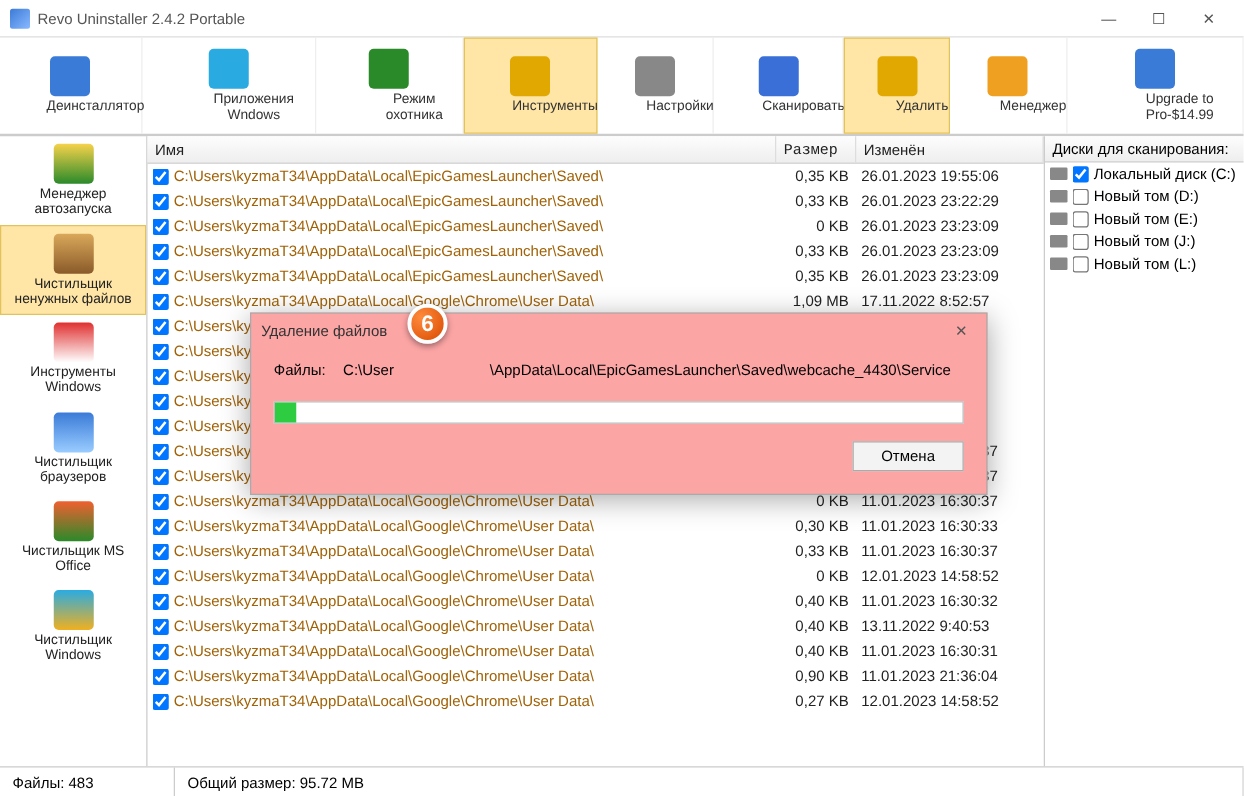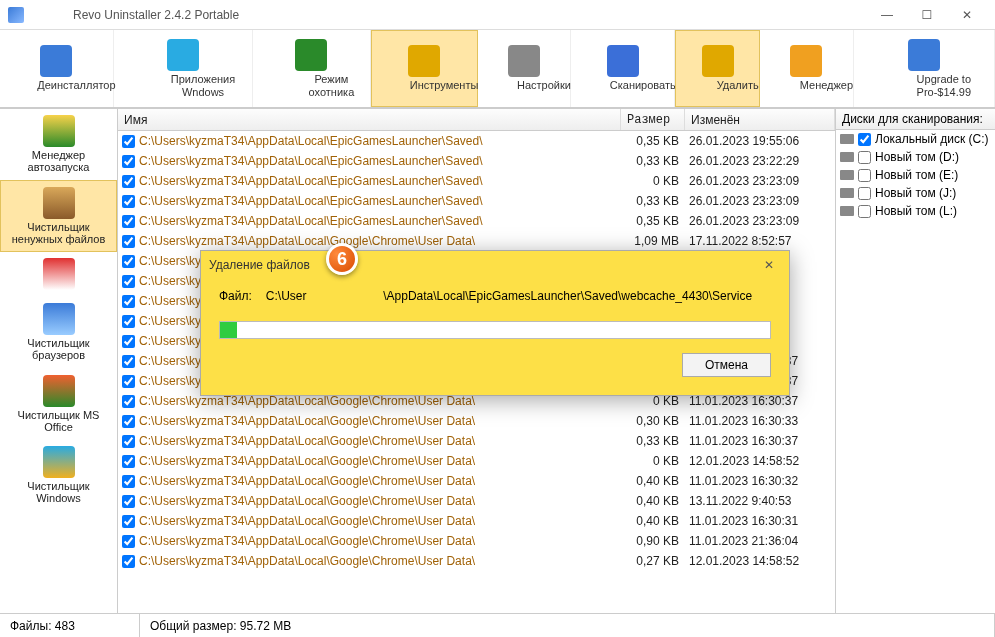--- a/index.html
+++ b/index.html
@@ -1,21 +1,21 @@
 <!DOCTYPE html>
 <html><head>
 <meta charset="utf-8">
 <style>
 * { box-sizing: border-box; margin: 0; padding: 0; font-family: "Segoe UI", Tahoma, sans-serif; }
 body { width: 995px; height: 637px; background: #fff; overflow: hidden; position: relative; font-size: 12px; }
 
 
 .titlebar { height: 30px; display: flex; align-items: center; padding: 0 8px; border-bottom: 1px solid #ddd; }
 .titlebar .app-icon { width: 16px; height: 16px; margin-right: 6px; background: linear-gradient(135deg,#3b7bd8,#89b9ff); border-radius: 2px; }
-.titlebar .title { color: #555; flex: 1; margin-left: 43px; }
+.titlebar .title { color: #555; flex: 1; }
 .win-btns { display: flex; gap: 0; }
 .win-btn { width: 40px; height: 28px; display: flex; align-items: center; justify-content: center; color: #555; }
 
 
 .toolbar { height: 78px; display: flex; border-bottom: 1px solid #ccc; }
 .tool-btn { display: flex; flex-direction: column; align-items: center; justify-content: center; padding: 4px 8px; min-width: 60px; gap: 2px; border-right: 1px solid #eee; }
 .tool-btn.active { background: #ffe6a6; border: 1px solid #e2c25c; }
 .tool-icon { width: 32px; height: 32px; border-radius: 4px; }
 .tool-label { font-size: 11px; color: #333; text-align: center; line-height: 1.1; margin-left: 40px; }
 
@@ -47,21 +47,21 @@
 .right { width: 160px; border-left: 1px solid #ccc; padding: 0; }
 .right-head { background: linear-gradient(#fdfdfd,#eee); border-bottom: 1px solid #ccc; padding: 3px 6px; font-size: 12px; }
 .disk-item { display: flex; align-items: center; padding: 2px 4px; gap: 4px; font-size: 12px; }
 .disk-icon { width: 14px; height: 10px; background: #888; border-radius: 1px; }
 
 
 .status { height: 24px; display: flex; border-top: 1px solid #ccc; font-size: 12px; align-items: center; }
 .status-cell { padding: 0 10px; border-right: 1px solid #ccc; height: 100%; display: flex; align-items: center; }
 
 
-.dialog { position: absolute; left: 200px; top: 250px; width: 590px; background: #fde047; border: 1px solid #aaa; box-shadow: 0 4px 22px rgba(0,0,0,.35); }
+.dialog { position: absolute; left: 200px; top: 250px; width: 590px; background: #fca5a5; border: 1px solid #aaa; box-shadow: 0 4px 22px rgba(0,0,0,.35); }
 .dlg-title { height: 28px; display: flex; align-items: center; padding: 0 8px; font-size: 12px; color: #333; }
 .dlg-close { margin-left: auto; width: 24px; height: 20px; display: flex; align-items: center; justify-content: center; color: #555; }
 .dlg-body { padding: 10px 18px 18px; }
 .dlg-row { display: flex; gap: 14px; font-size: 12px; margin-bottom: 18px; }
 .progress { height: 18px; border: 1px solid #bbb; background: #fff; margin-bottom: 14px; }
 .progress-fill { height: 100%; width: 3%; background: #2ecc40; }
 .dlg-btn { float: right; padding: 4px 22px; background: #f3f3f3; border: 1px solid #aaa; font-size: 12px; }
 
 
 .badge { position: absolute; left: 326px; top: 243px; width: 32px; height: 32px; border-radius: 50%; background: radial-gradient(circle at 30% 30%, #ff8a3c, #d94b00); border: 3px solid #fff; box-shadow: 0 2px 5px rgba(0,0,0,.4); color: #fff; font-weight: bold; font-size: 18px; display: flex; align-items: center; justify-content: center; z-index: 20; }
@@ -123,20 +123,21 @@
       <div class="side-item">
         <div class="side-icon" style="background: linear-gradient(rgb(247, 210, 74), rgb(42, 138, 42));"></div>
         <div class="side-label">Менеджер автозапуска</div>
       </div>
       <div class="side-item active">
         <div class="side-icon" style="background: linear-gradient(rgb(217, 168, 90), rgb(138, 90, 42));"></div>
         <div class="side-label">Чистильщик ненужных файлов</div>
       </div>
       <div class="side-item">
         <div class="side-icon" style="background: linear-gradient(rgb(224, 48, 48), rgb(255, 255, 255));"></div>
+        <div class="side-label">Инструменты Windows</div>
       </div>
       <div class="side-item">
         <div class="side-icon" style="background: linear-gradient(rgb(59, 123, 216), rgb(153, 204, 255));"></div>
         <div class="side-label">Чистильщик браузеров</div>
       </div>
       <div class="side-item">
         <div class="side-icon" style="background: linear-gradient(rgb(240, 96, 48), rgb(42, 138, 42));"></div>
         <div class="side-label">Чистильщик MS Office</div>
       </div>
       <div class="side-item">
@@ -324,21 +325,21 @@
   <div class="status-cell" style="flex:1">Общий размер: 95.72 MB</div>
 </div>
 
 <div class="dialog">
   <div class="dlg-title">
     <span>Удаление файлов</span>
     <div class="dlg-close">✕</div>
   </div>
   <div class="dlg-body">
     <div class="dlg-row">
-      <span>Файл:</span>
+      <span>Файлы:</span>
       <span style="white-space:pre">C:\User                       \AppData\Local\EpicGamesLauncher\Saved\webcache_4430\Service</span>
     </div>
     <div class="progress">
       <div class="progress-fill"></div>
     </div>
     <button class="dlg-btn">Отмена</button>
     <div style="clear:both"></div>
   </div>
 </div>
 

